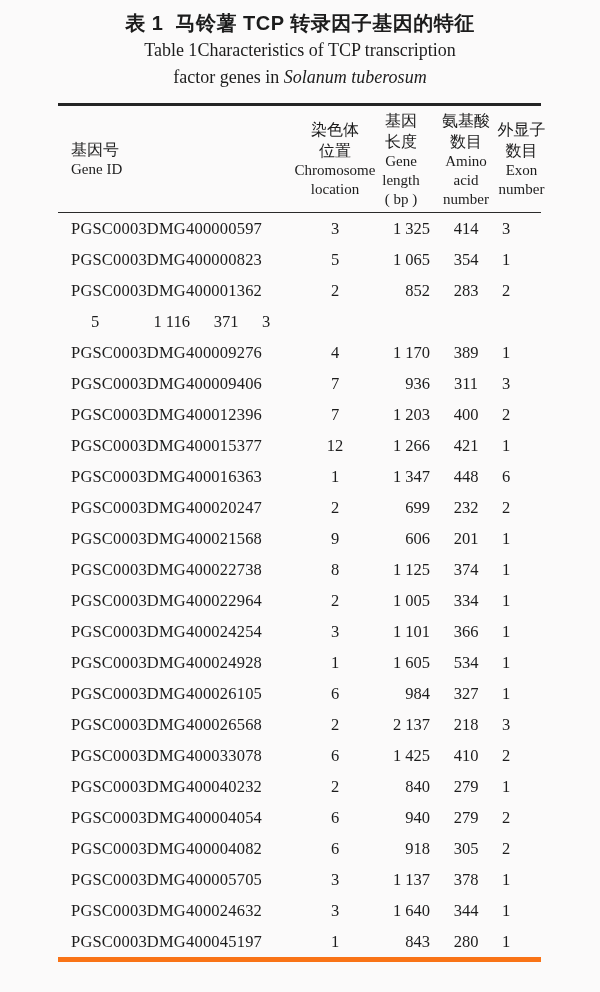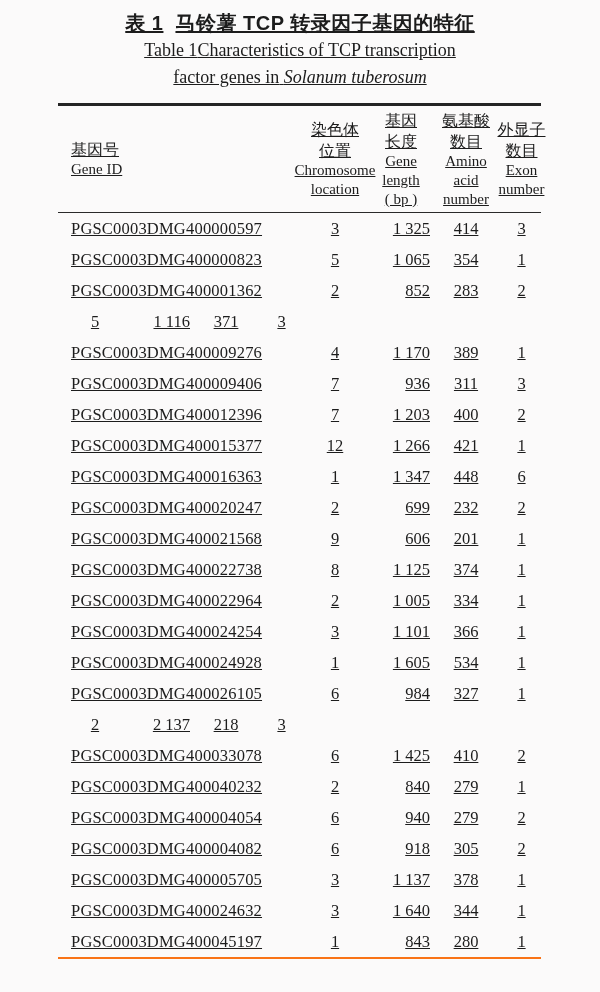--- a/index.html
+++ b/index.html
@@ -5,21 +5,21 @@
   html, body {
     margin: 0;
     padding: 0;
     width: 600px;
     height: 992px;
     background: #fbfafa;
     color: #1c1c1c;
     font-family: "Liberation Serif", "DejaVu Serif", serif;
     overflow: hidden;
   }
-  .page { position: relative; width: 600px; height: 708px; text-decoration: underline; }
+  .page { position: relative; width: 600px; height: 708px; }
 
   
   .titles { text-align: center; padding-top: 9px; }
   .title-zh {
     font-family: "Liberation Sans", "DejaVu Sans", sans-serif;
     font-weight: 700;
     font-size: 20px;
     line-height: 28px;
     letter-spacing: 0.5px;
   }
@@ -52,25 +52,25 @@
     align-items: center;
   }
   .hcell span { white-space: nowrap; }
   .h-zh { font-size: 16px; line-height: 21px; }
   .h-en { font-size: 15px; line-height: 19px; }
 
   .c1 { width: 240px; box-sizing: border-box; }
   .c2 { width: 74px;  text-align: center; justify-content: space-between; }
   .c3 { width: 58px;  text-align: right; }
   .c4 { width: 72px;  text-align: center; }
-  .c5 { width: 39px;  text-align: center; }
+  .c5 { width: 39px;  text-align: left; }
 
   .hcell.c1 { align-items: flex-start; padding-left: 13px; }
 
-  .tbody { border-bottom: 2px solid #f97316; }
+  .tbody { border-bottom: 5px solid #f97316; }
   .trow {
     display: flex;
     align-items: center;
     height: 31px;
     font-size: 16.5px;
   }
   .trow .c1 { padding-left: 13px; letter-spacing: 0.2px; }
 </style>
 </head>
 <body>
@@ -247,20 +247,21 @@
 
   <div class="trow">
     <div class="c1">PGSC0003DMG400026105</div>
     <div class="c2">6</div>
     <div class="c3">984</div>
     <div class="c4">327</div>
     <div class="c5">1</div>
   </div>
 
   <div class="trow">
+    <div class="c1">PGSC0003DMG400026568</div>
     <div class="c2">2</div>
     <div class="c3">2 137</div>
     <div class="c4">218</div>
     <div class="c5">3</div>
   </div>
 
   <div class="trow">
     <div class="c1">PGSC0003DMG400033078</div>
     <div class="c2">6</div>
     <div class="c3">1 425</div>

